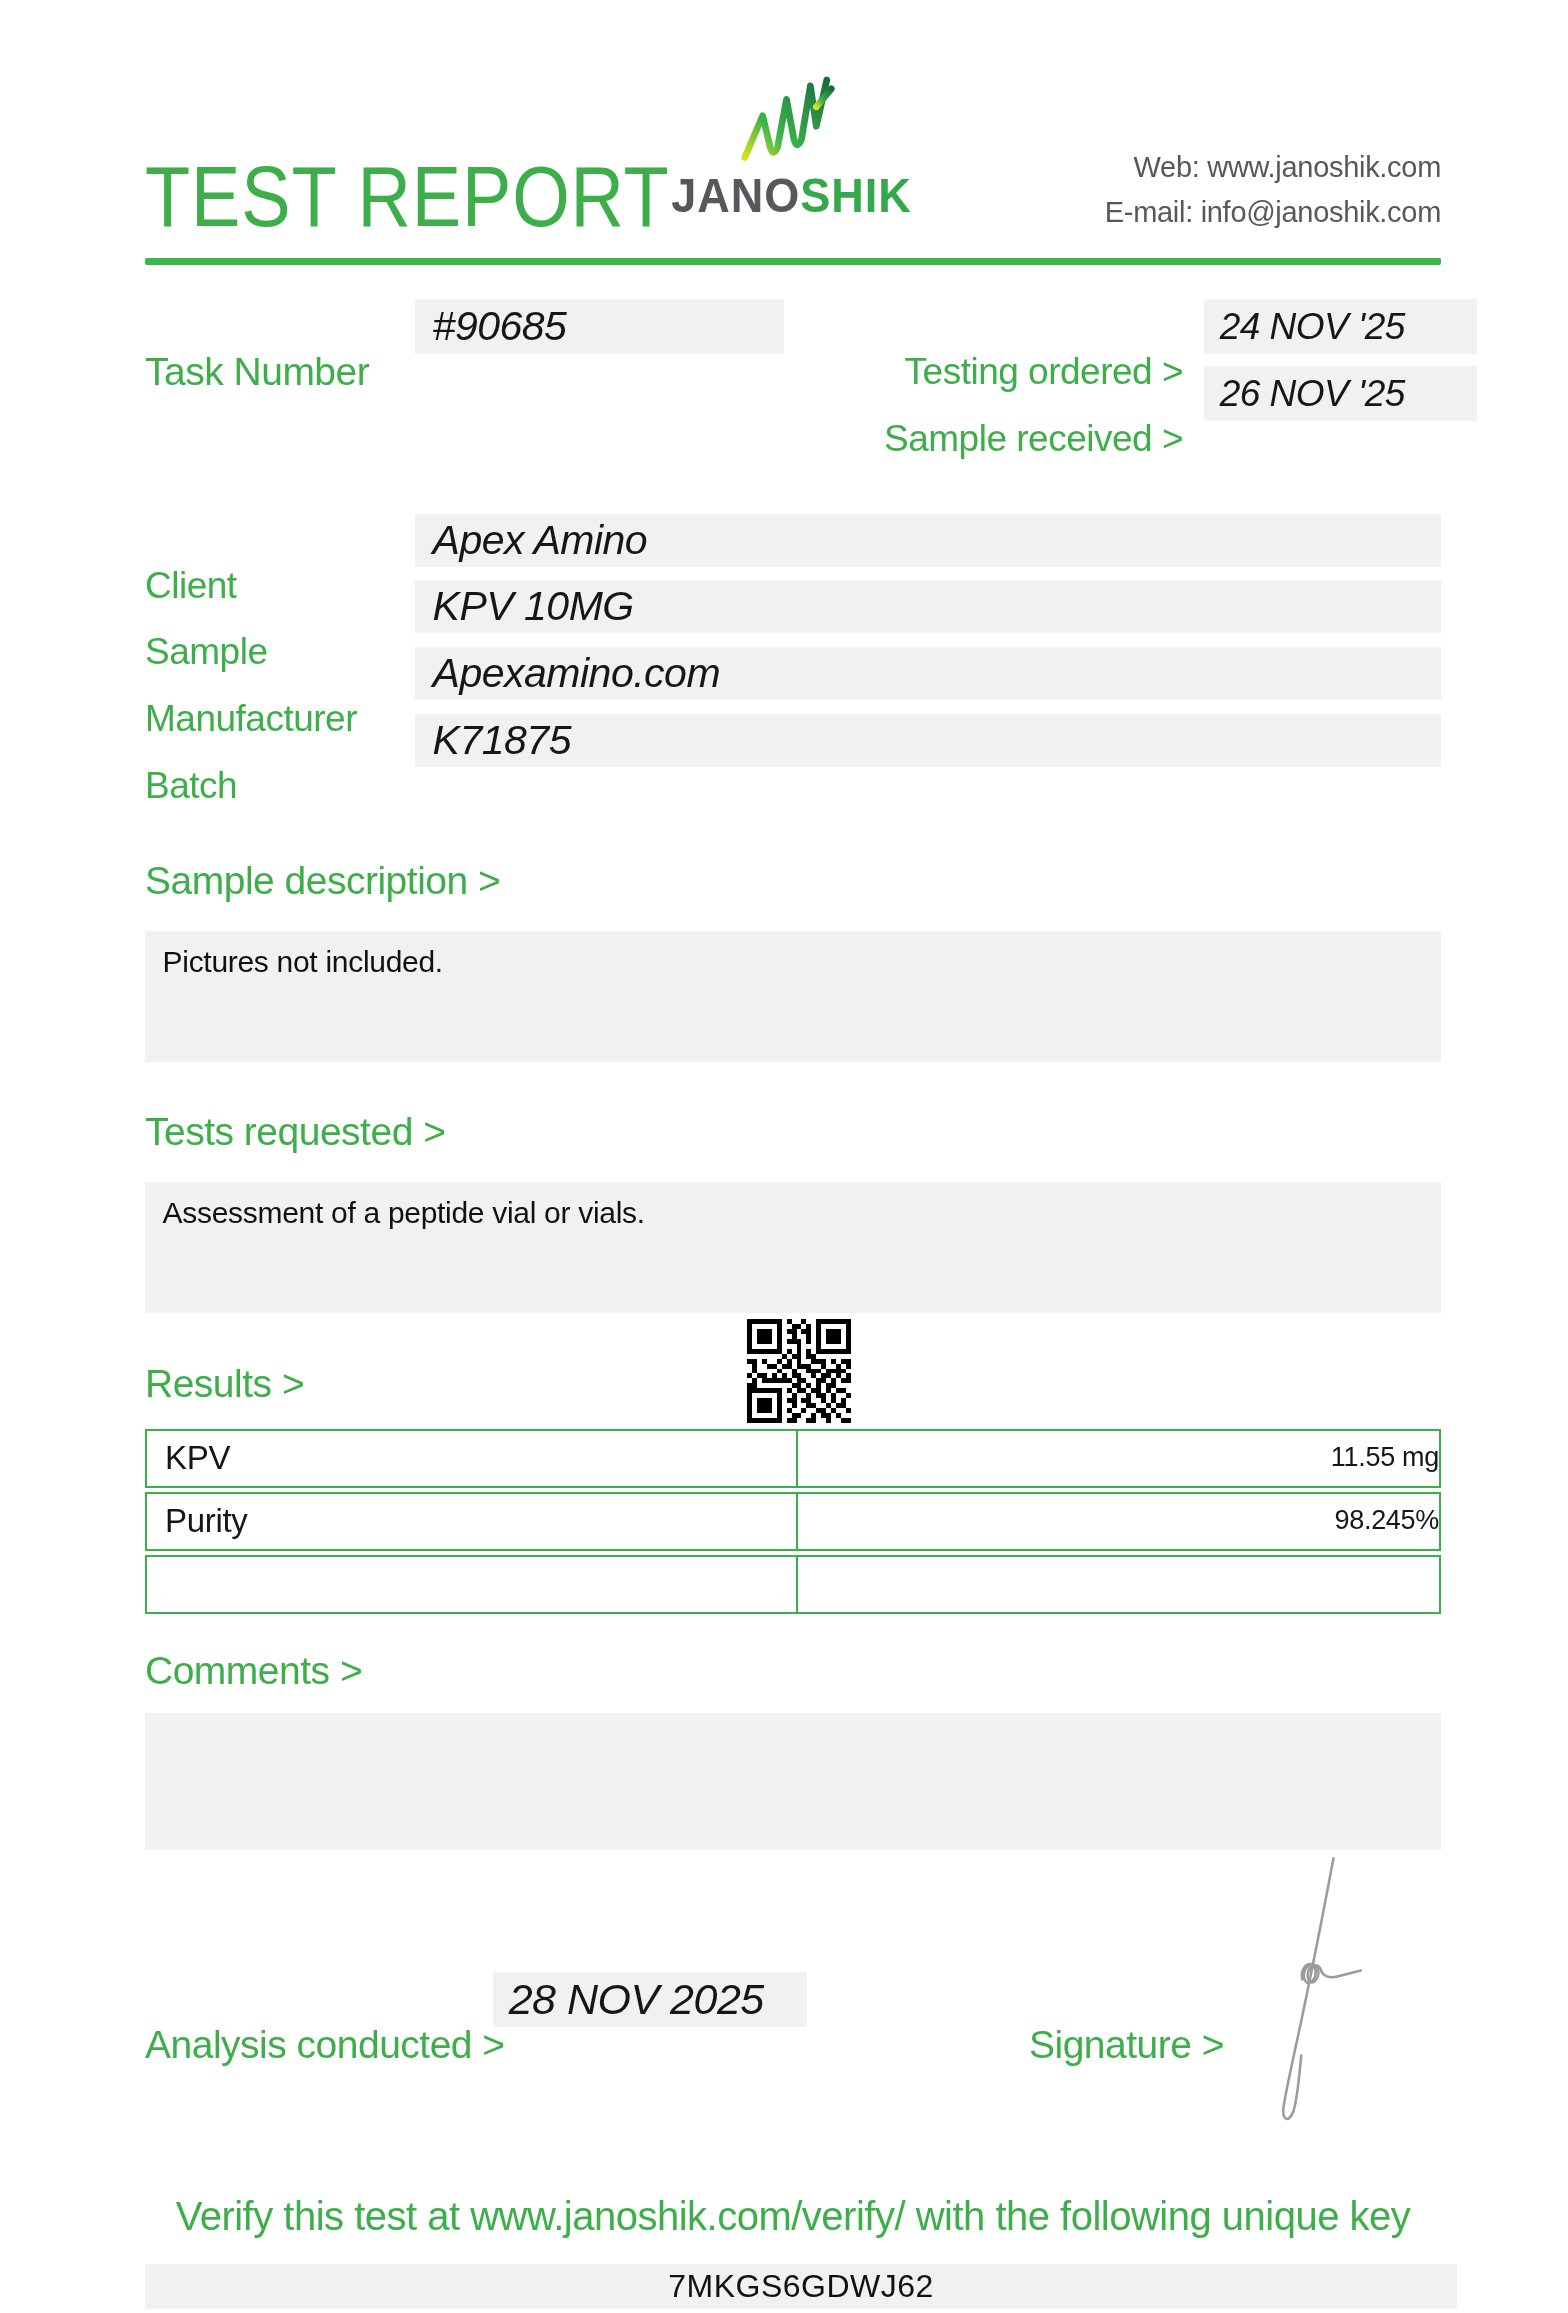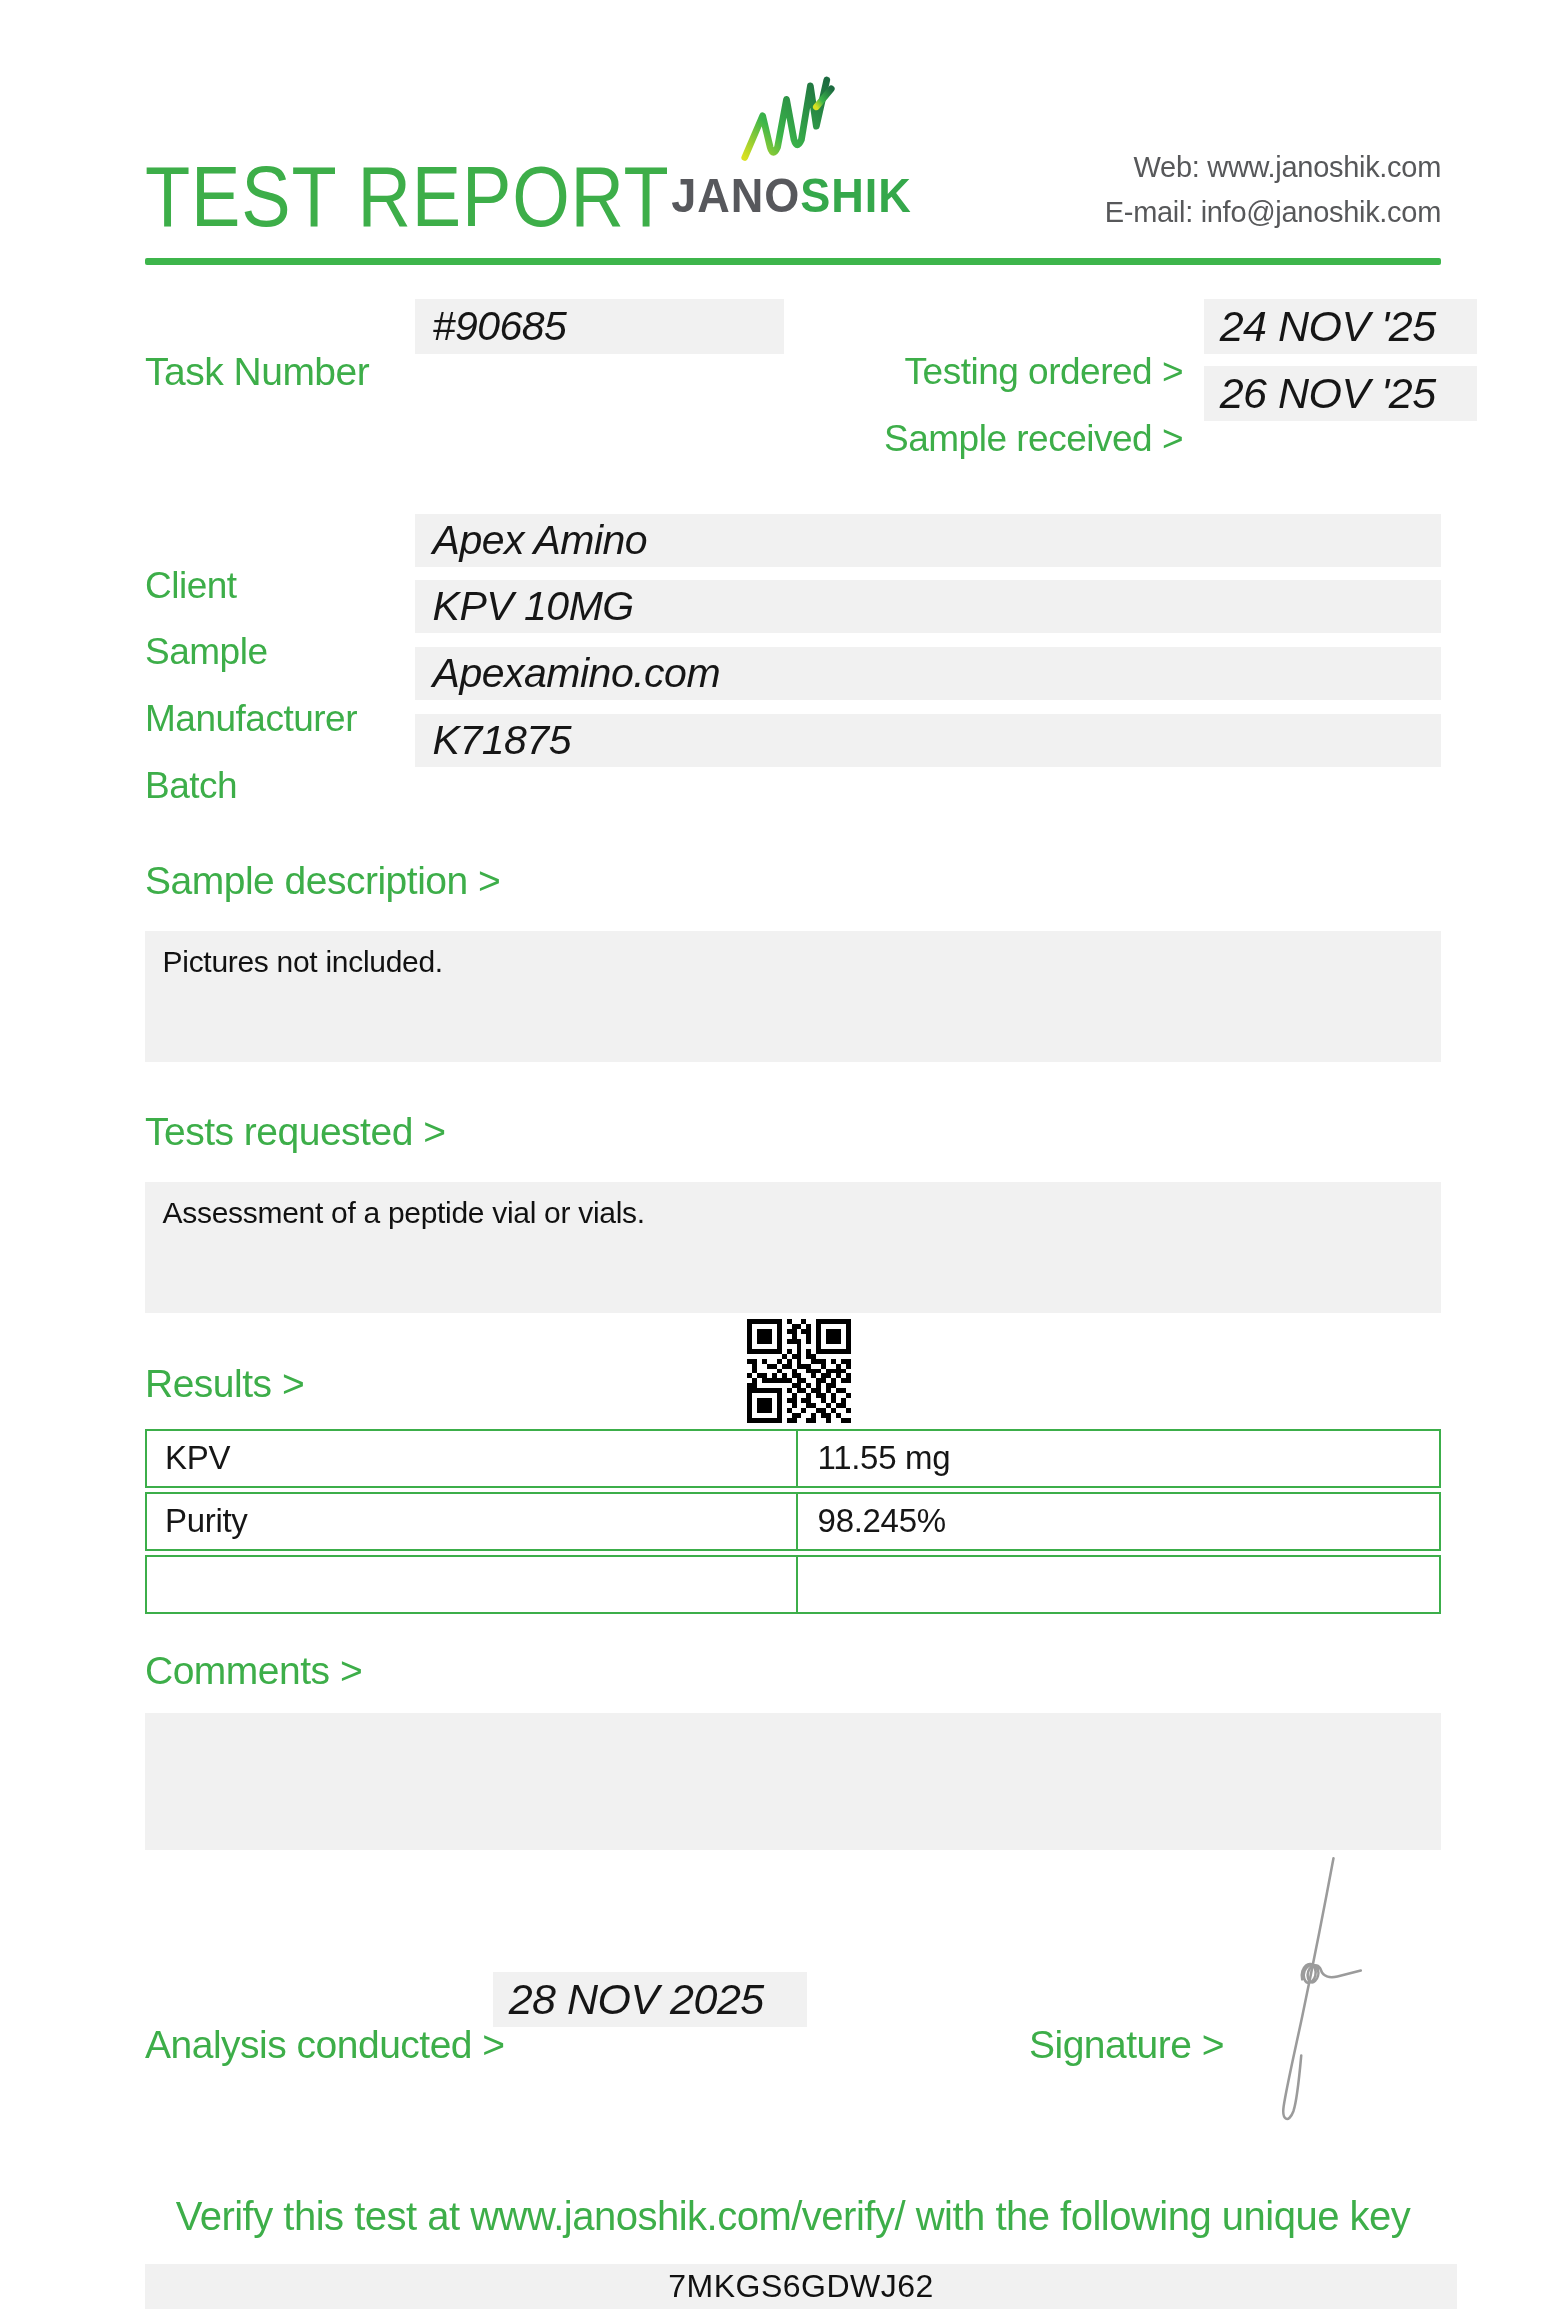--- a/index.html
+++ b/index.html
@@ -54,37 +54,37 @@
     left: 145px; width: 1296px; background: #F1F1F1;
     font-size: 30px; color: #111; padding: 13.7px 17.6px; letter-spacing: -0.3px;
   }
 
   
   .task-label { left: 145px; top: 299px; line-height: 55px; }
   .task-box   { left: 415px; top: 299px; width: 369px; height: 55px; line-height: 55px; padding-left: 17.6px; }
   .date-label { width: 428px; text-align: right; font-size: 37px; line-height: 55px; }
   .dl1 { left: 755px; top: 299px; }
   .dl2 { left: 755px; top: 366px; }
-  .date-box { left: 1204px; width: 273px; height: 55px; line-height: 55px; padding-left: 15.7px; font-size: 43px; }
+  .date-box { left: 1204px; width: 273px; height: 55px; line-height: 55px; padding-left: 15.7px; font-size: 37px; }
   .db1 { top: 299px; }
   .db2 { top: 366px; }
 
   
   .detail-label { left: 145px; line-height: 53px; font-size: 37px; }
   .detail-box   { left: 415px; width: 1026px; height: 53px; line-height: 53px; padding-left: 17.6px; }
 
   
   .results-table { left: 145px; top: 1429px; width: 1296px; }
   .result-row {
     display: flex; border: 2.9px solid #3CAE4A; background: #fff;
     height: 59px; margin-bottom: 3.9px;
   }
   .result-name  { width: 651px; border-right: 2.9px solid #3CAE4A;
                   line-height: 53px; font-size: 33px; padding-left: 18px; letter-spacing: -0.3px; }
-  .result-value { flex: 1; line-height: 53px; font-size: 33px; padding-left: 19.6px; letter-spacing: -0.3px; }
+  .result-value { flex: 1; line-height: 53px; font-size: 27px; padding-left: 19.6px; letter-spacing: -0.3px; text-align: right; }
 
   
   .qr { left: 747px; top: 1319px; width: 104px; height: 104px; }
 
   
   .analysis-label { left: 145px; top: 1972px; line-height: 55px; }
   .analysis-box   { left: 493px; top: 1972px; width: 314px; height: 55px; line-height: 55px; padding-left: 15.7px; font-size: 43px; }
   .signature-label{ left: 1029px; top: 1972px; line-height: 55px; }
   .signature-svg  { left: 1269px; top: 1854px; }
   .verify-text {

